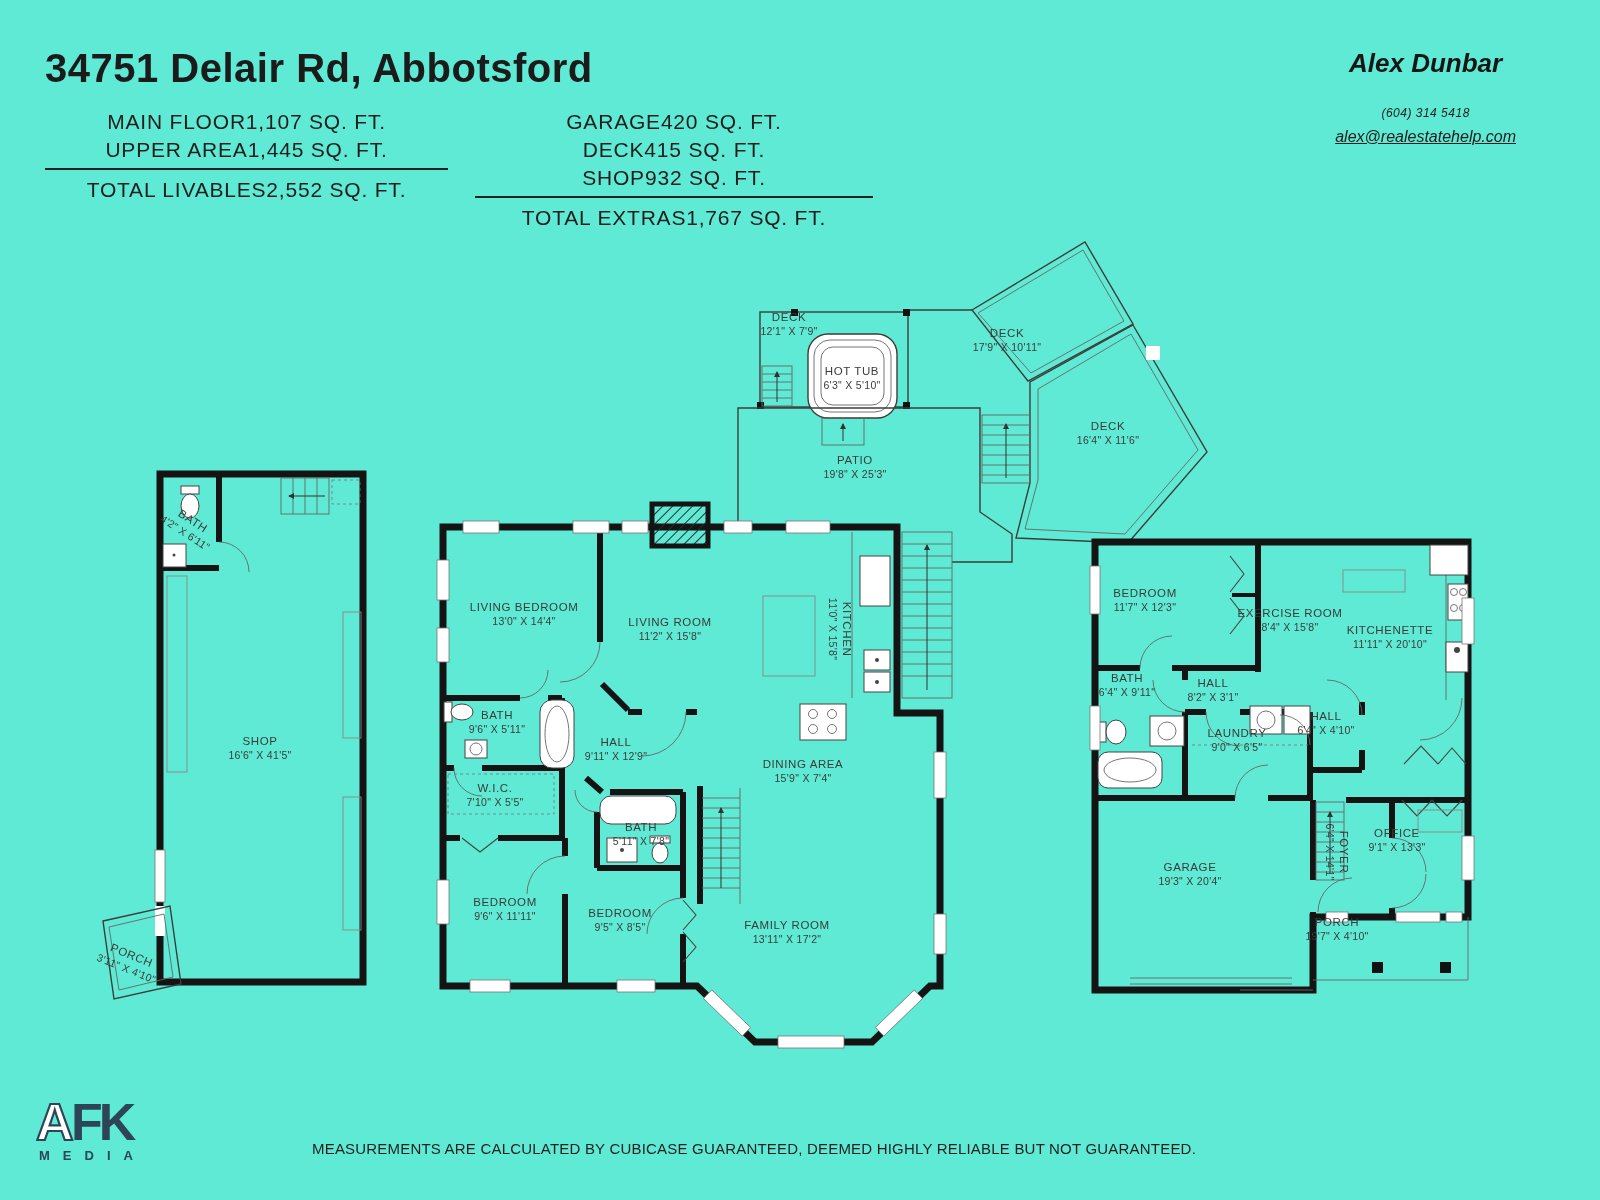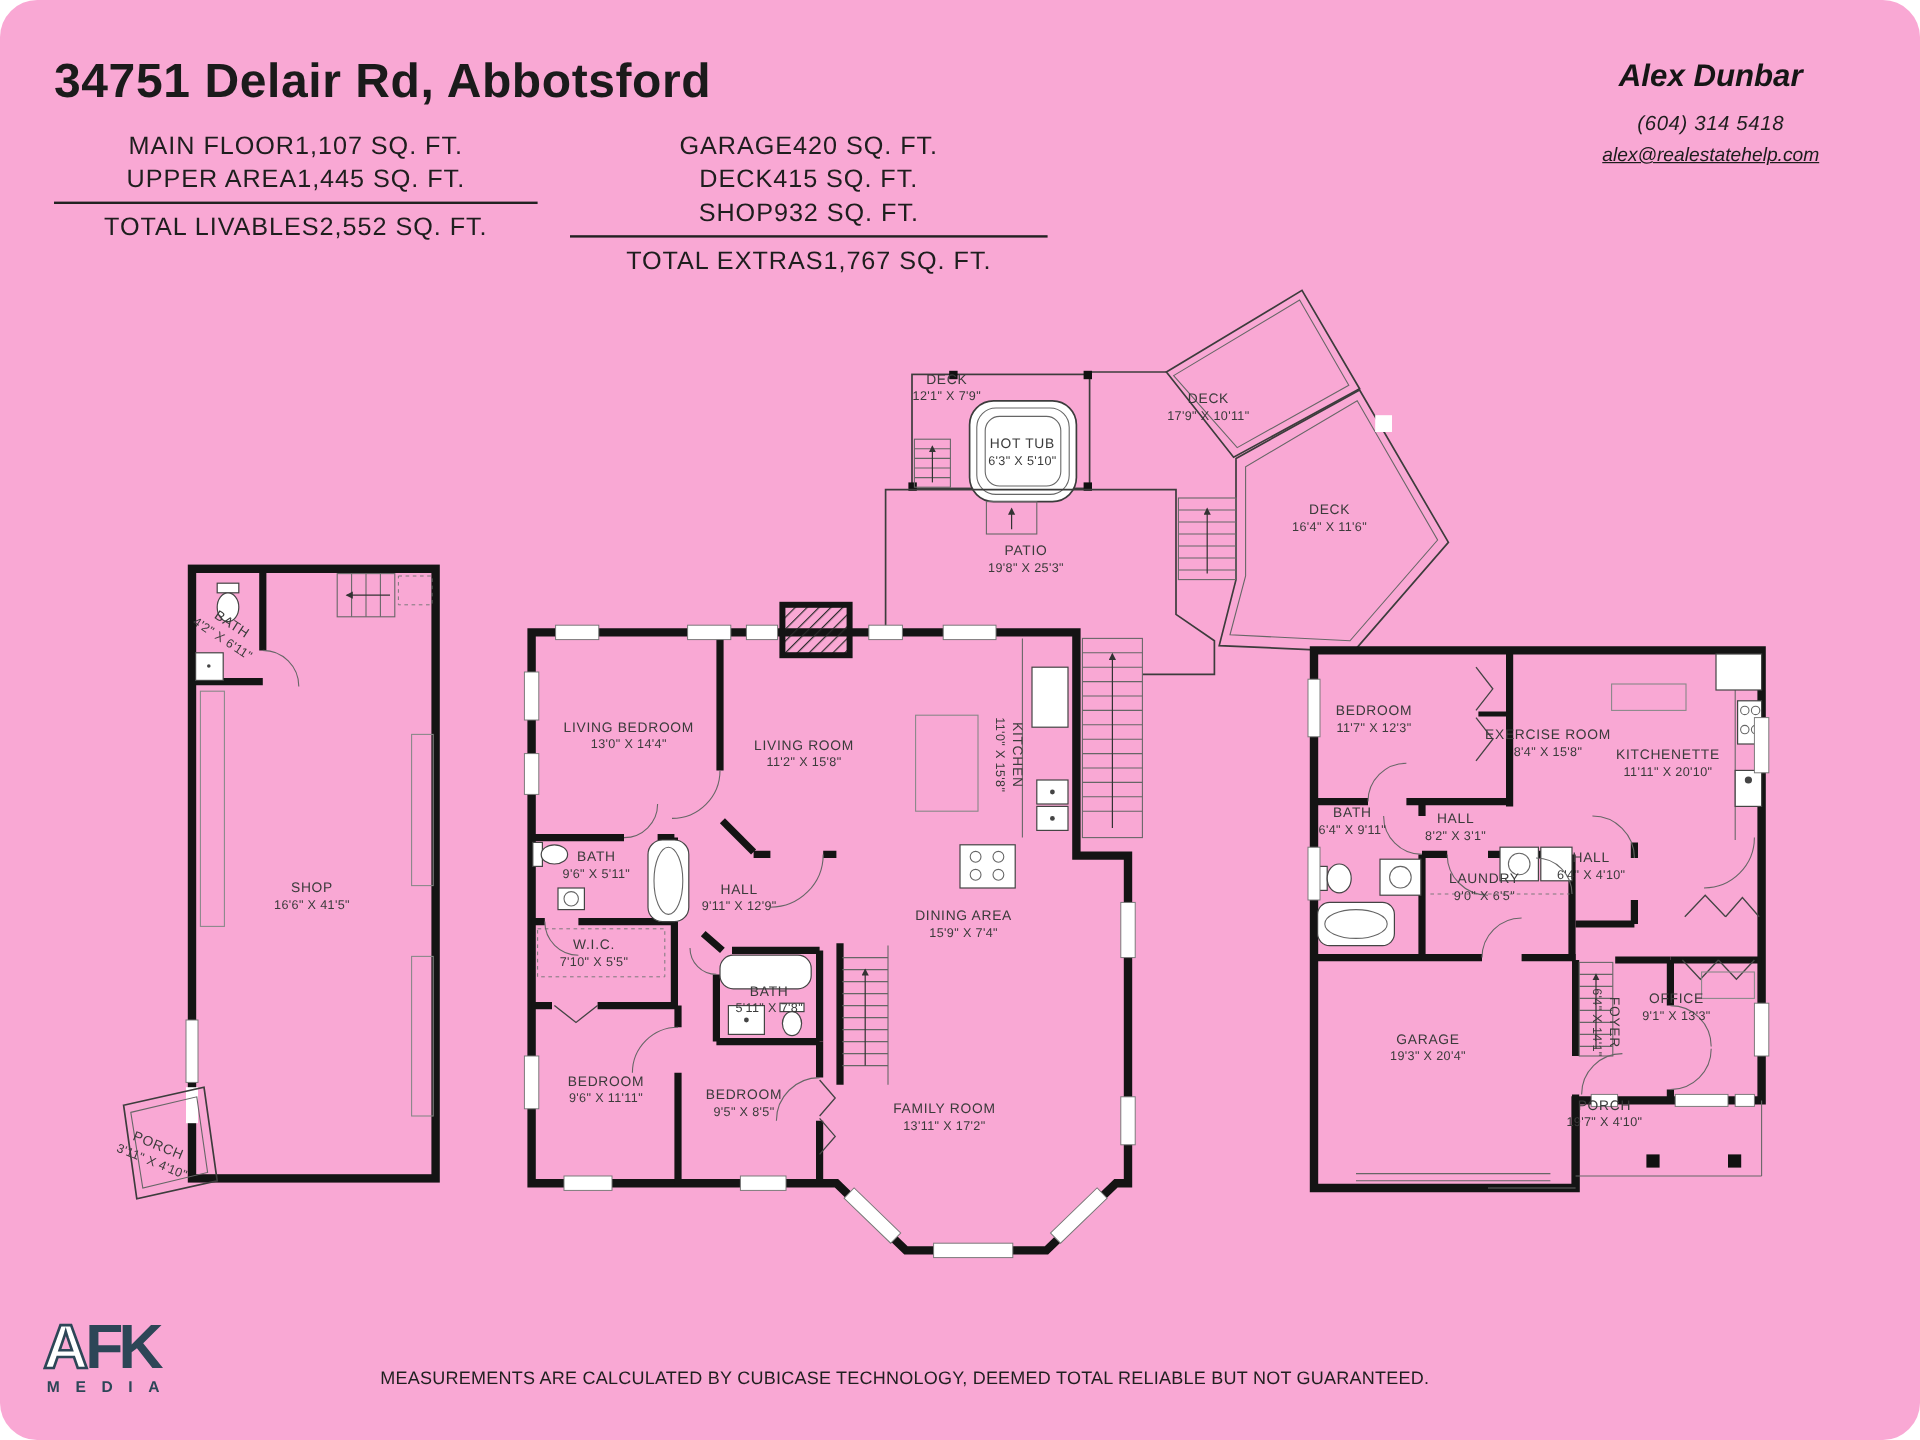--- a/index.html
+++ b/index.html
@@ -1,28 +1,28 @@
 <!DOCTYPE html>
 <html><head>
 <meta charset="utf-8">
 <style>
   html,body{margin:0;padding:0;background:#fff;}
-  .canvas{position:relative;width:1600px;height:1200px;background:#f9a8d4;overflow:hidden;
-          font-family:"Liberation Sans",sans-serif;color:#1e1e1e;border-radius:31px;}
+  .canvas{position:relative;width:1600px;height:1200px;background:#5eead4;overflow:hidden;
+          font-family:"Liberation Sans",sans-serif;color:#1e1e1e;}
   
   .title{position:absolute;left:45px;top:46px;font-size:40px;font-weight:700;
          letter-spacing:.5px;color:#1b1b1b;}
   .stats{position:absolute;font-size:21px;letter-spacing:.8px;color:#1e1e1e;}
   .stats-liv{left:45px;top:108px;width:403px;}
   .stats-ext{left:475px;top:108px;width:398px;}
   .srow{display:flex;justify-content:center;height:28px;line-height:28px;}
   .sdiv{border-top:2px solid #222;margin:4px 0 6px 0;}
   .agent{position:absolute;right:84px;top:48px;text-align:center;font-style:italic;}
   .agent-name{font-size:26px;font-weight:700;color:#161616;}
-  .agent-phone{font-size:17px;margin-top:14px;letter-spacing:.5px;}
+  .agent-phone{font-size:12px;margin-top:27px;letter-spacing:.5px;}
   .agent-email{font-size:16px;margin-top:8px;}
   .agent-email a{color:#1d1d1d;text-decoration:underline;}
   
   .plansvg{position:absolute;left:0;top:0;}
   .w7{stroke:#141414;stroke-width:7;fill:none;}
   .w6{stroke:#141414;stroke-width:6;fill:none;}
   .w5{stroke:#141414;stroke-width:5;}
   .t{stroke:#3c3c3c;stroke-width:1.4;fill:#fff;}
   .tn{stroke:#3c3c3c;stroke-width:1.4;fill:none;}
   .t2{stroke:#666;stroke-width:.9;fill:none;}
@@ -514,15 +514,15 @@
   <div class="lbl" style="left:1337px;top:929px">
     <div class="rn">PORCH</div>
     <div class="rd">19'7" X 4'10"</div>
   </div>
 
   <svg class="logo" width="140" height="72" viewBox="0 0 140 72">
     <text x="2" y="46" font-family="Liberation Sans, sans-serif" font-size="52" font-weight="bold" fill="#ffffff" stroke="#2d4657" stroke-width="2.2">A</text>
     <text x="37" y="46" font-family="Liberation Sans, sans-serif" font-size="52" font-weight="bold" fill="#2d4657" letter-spacing="-4">FK</text>
     <text x="5" y="66" font-family="Liberation Sans, sans-serif" font-size="13" font-weight="bold" fill="#2d4657" letter-spacing="13">MEDIA</text>
   </svg>
-  <div class="disclaimer">MEASUREMENTS ARE CALCULATED BY CUBICASE TECHNOLOGY, DEEMED TOTAL RELIABLE BUT NOT GUARANTEED.</div>
+  <div class="disclaimer">MEASUREMENTS ARE CALCULATED BY CUBICASE GUARANTEED, DEEMED HIGHLY RELIABLE BUT NOT GUARANTEED.</div>
 
 </div>
 
 </body></html>

